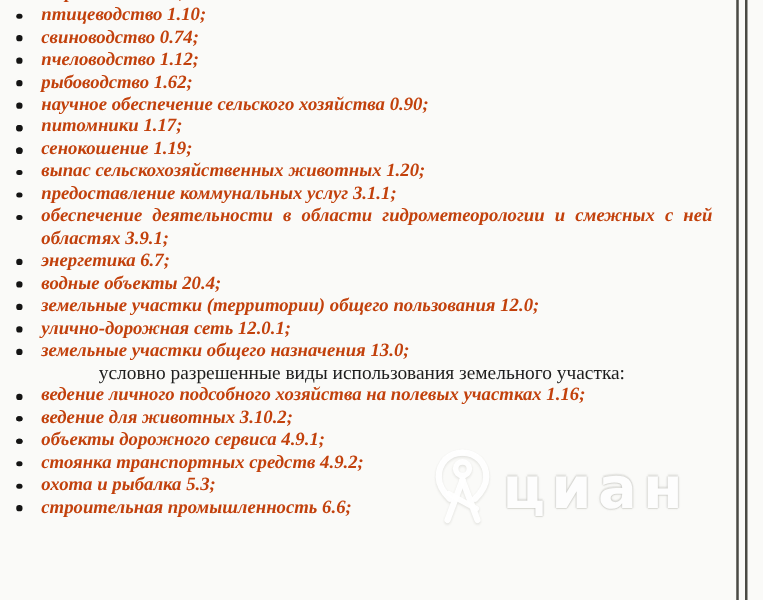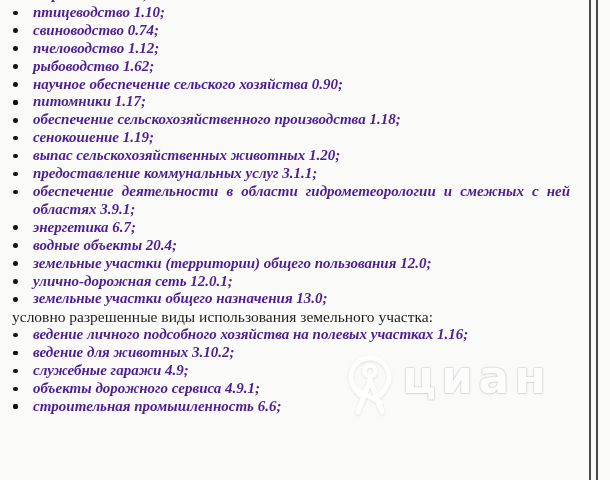--- a/index.html
+++ b/index.html
@@ -20,20 +20,21 @@
     overflow: hidden;
   }
   
   .watermark {
     position: absolute;
     left: 346px;
     top: 354px;
     width: 240px;
     height: 72px;
     display: flex;
+    align-items: center;
     pointer-events: none;
     z-index: 1;
   }
   .wm-icon {
     width: 48px;
     height: 64px;
     filter: drop-shadow(0 1px 1px rgba(190,190,184,0.45));
     flex: 0 0 auto;
   }
   .wm-text {
@@ -58,40 +59,41 @@
   }
   .li {
     position: relative;
     margin-left: 12px;
     padding-left: 21px;
     width: 537px;
     font-weight: bold;
     font-style: italic;
     font-size: 15px;
     line-height: 17.9px;
-    color: #4c1d95;
+    color: #c2410c;
     text-align: justify;
   }
   .bullet {
     position: absolute;
     left: 1px;
     top: 6.6px;
     width: 4.6px;
     height: 4.6px;
     border-radius: 50%;
     background: #141414;
   }
   .heading {
     margin-left: 12px;
     width: 555px;
     font-weight: normal;
     font-style: normal;
     font-size: 15.5px;
     line-height: 17.9px;
     color: #1d1d1d;
+    text-align: center;
   }
   
   .vline {
     position: absolute;
     top: 0;
     height: 480px;
     width: 2px;
     background: #4a4a44;
     z-index: 3;
   }
@@ -151,21 +153,20 @@
     <span class="bullet"></span>
   </div>
 
   <div class="li">
     <span class="bullet"></span>
     <span class="li-text">питомники 1.17;</span>
   </div>
 
   <div class="li">
     <span class="bullet"></span>
-    <span class="li-text">обеспечение сельскохозяйственного производства 1.18;</span>
   </div>
 
   <div class="li">
     <span class="bullet"></span>
     <span class="li-text">сенокошение 1.19;</span>
   </div>
 
   <div class="li">
     <span class="bullet"></span>
     <span class="li-text">выпас сельскохозяйственных животных 1.20;</span>
@@ -217,32 +218,36 @@
     <span class="bullet"></span>
   </div>
 
   <div class="li">
     <span class="bullet"></span>
     <span class="li-text">ведение для животных 3.10.2;</span>
   </div>
 
   <div class="li">
     <span class="bullet"></span>
-    <span class="li-text">служебные гаражи 4.9;</span>
   </div>
 
   <div class="li">
     <span class="bullet"></span>
     <span class="li-text">объекты дорожного сервиса 4.9.1;</span>
   </div>
 
   <div class="li">
     <span class="bullet"></span>
-  </div>
-
+    <span class="li-text">стоянка транспортных средств 4.9.2;</span>
+  </div>
+
+  <div class="li">
+    <span class="bullet"></span>
+    <span class="li-text">охота и рыбалка 5.3;</span>
+  </div>
 
   <div class="li">
     <span class="bullet"></span>
     <span class="li-text">строительная промышленность 6.6;</span>
   </div>
 </div>
   </div>
 
   <div class="vline v-left"></div>
   <div class="vline v-right"></div>

